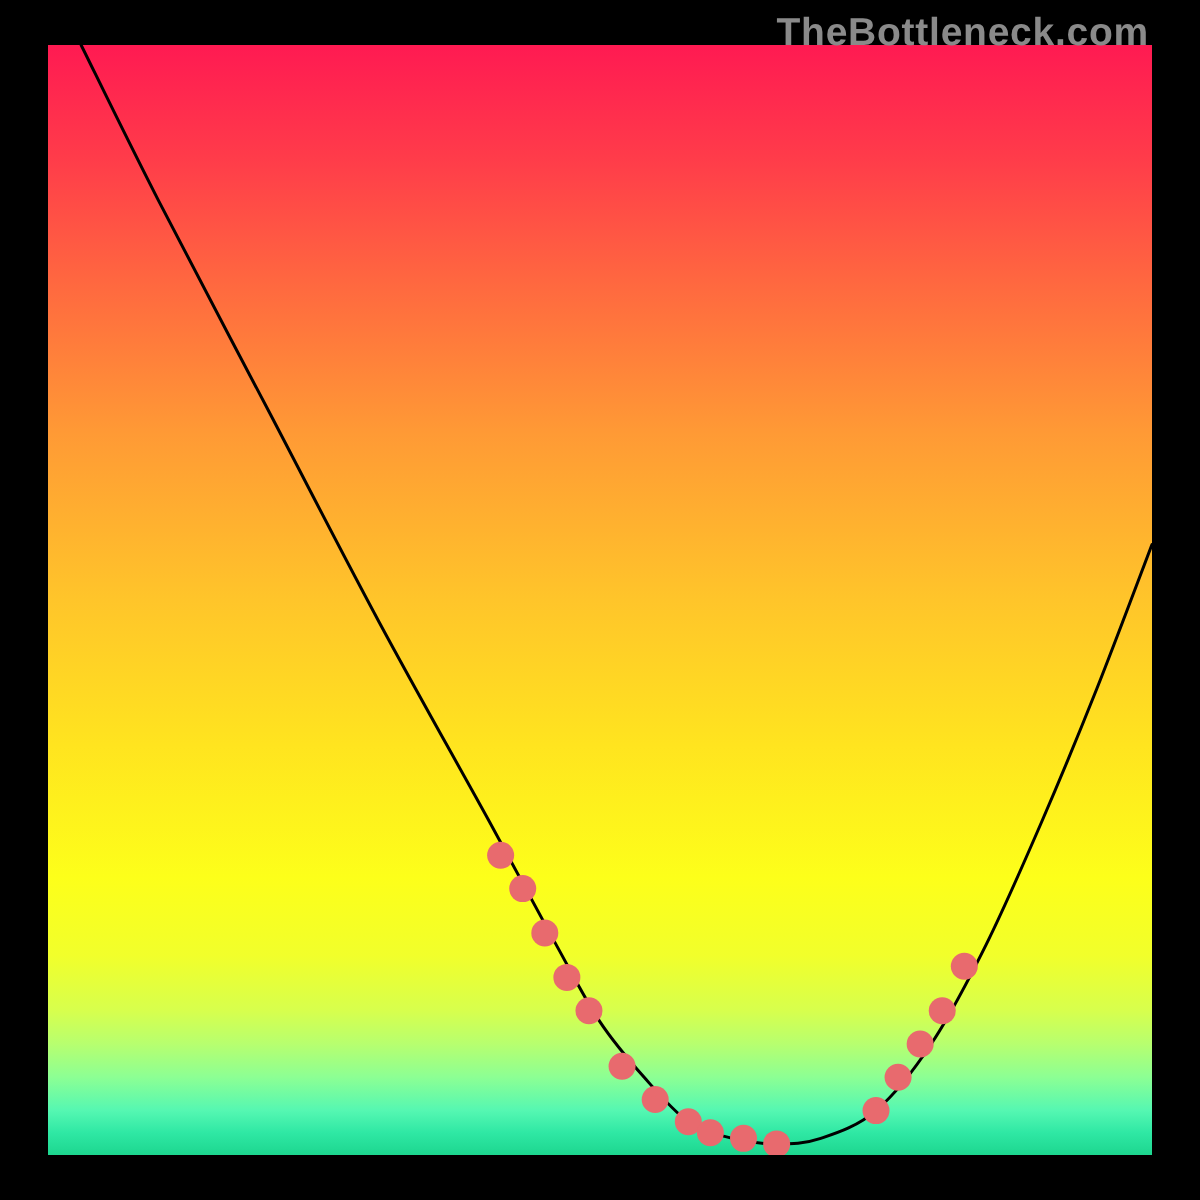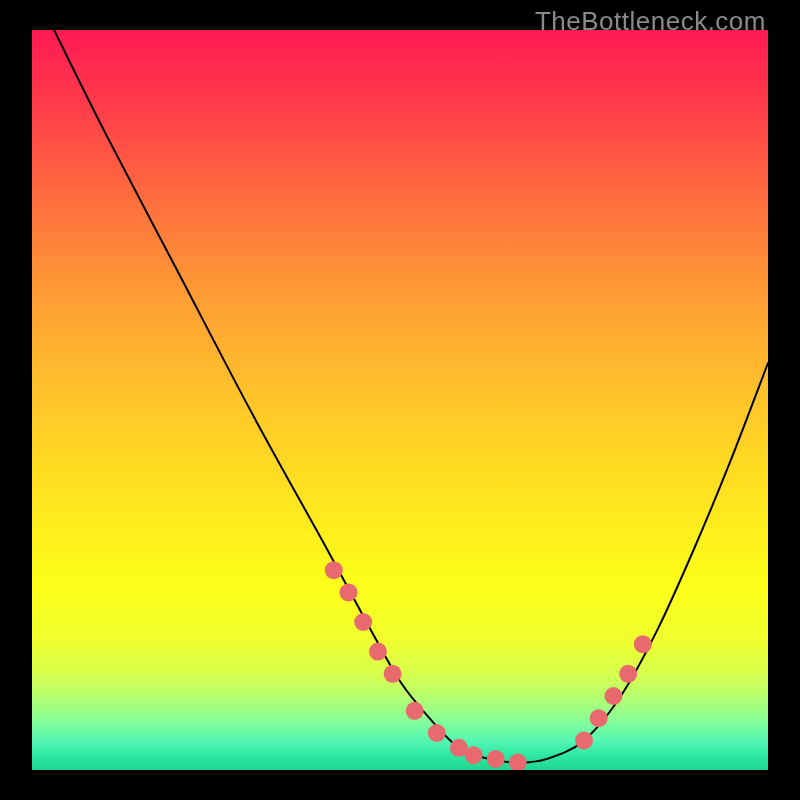--- a/index.html
+++ b/index.html
@@ -32,21 +32,21 @@
       #2fe8a4 98%,
       #1dd68f 100%
     );
   }
   .watermark {
     position: absolute;
     top: 6px;
     right: 34px;
     font-family: Arial, Helvetica, sans-serif;
     font-size: 26px;
-    font-weight: 400;
+    font-weight: 700;
     color: #8a8a8a;
     letter-spacing: 0.5px;
   }
   svg.overlay {
     position: absolute;
     left: 32px;
     top: 30px;
     width: 736px;
     height: 740px;
   }

